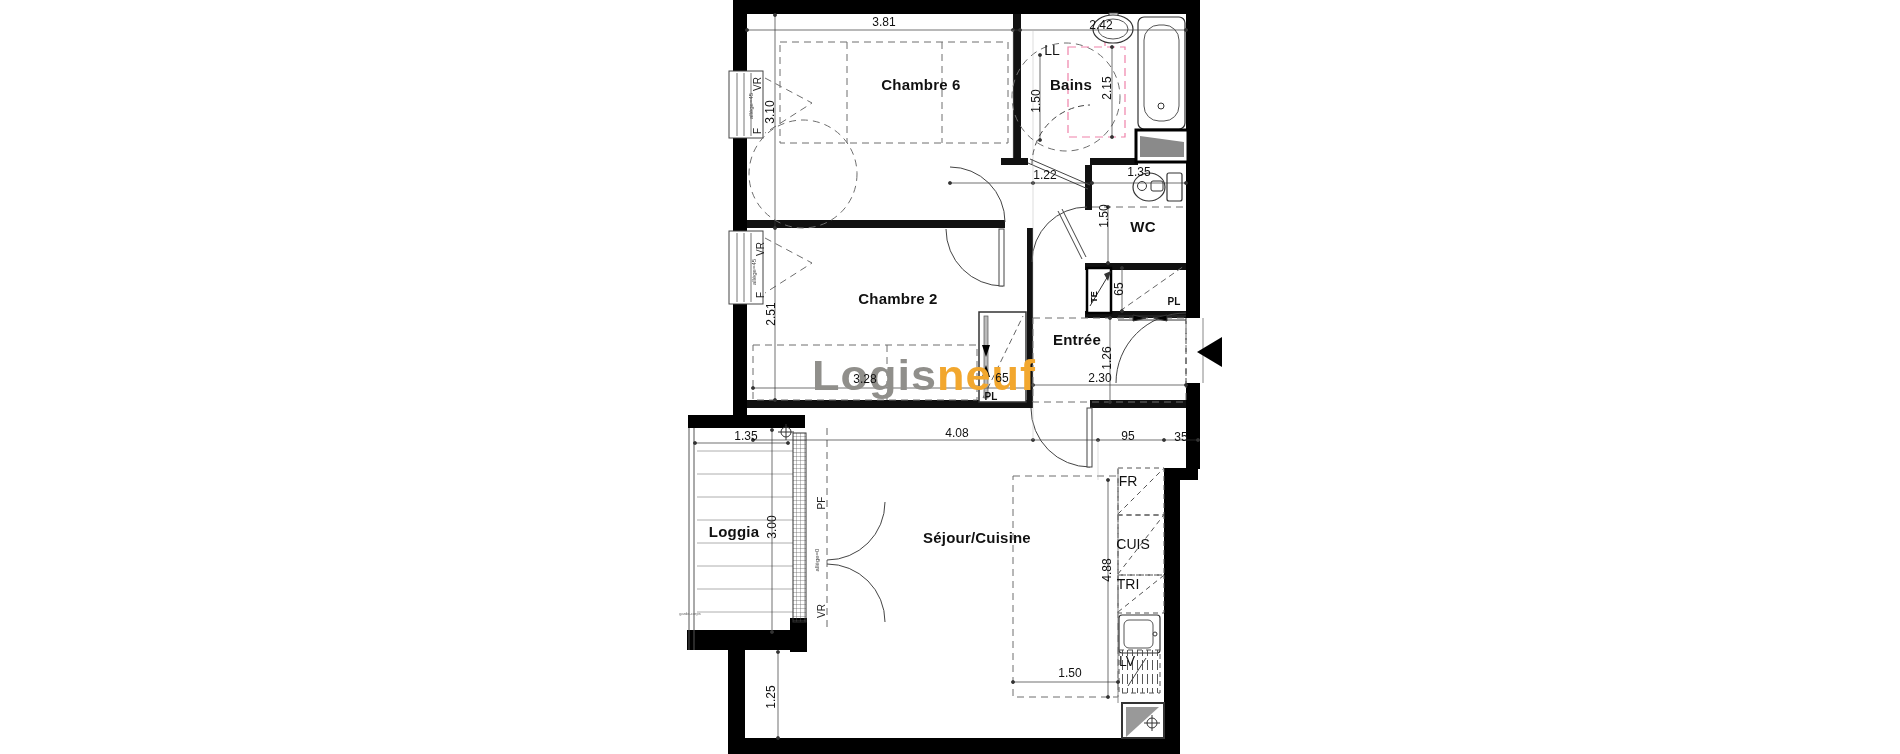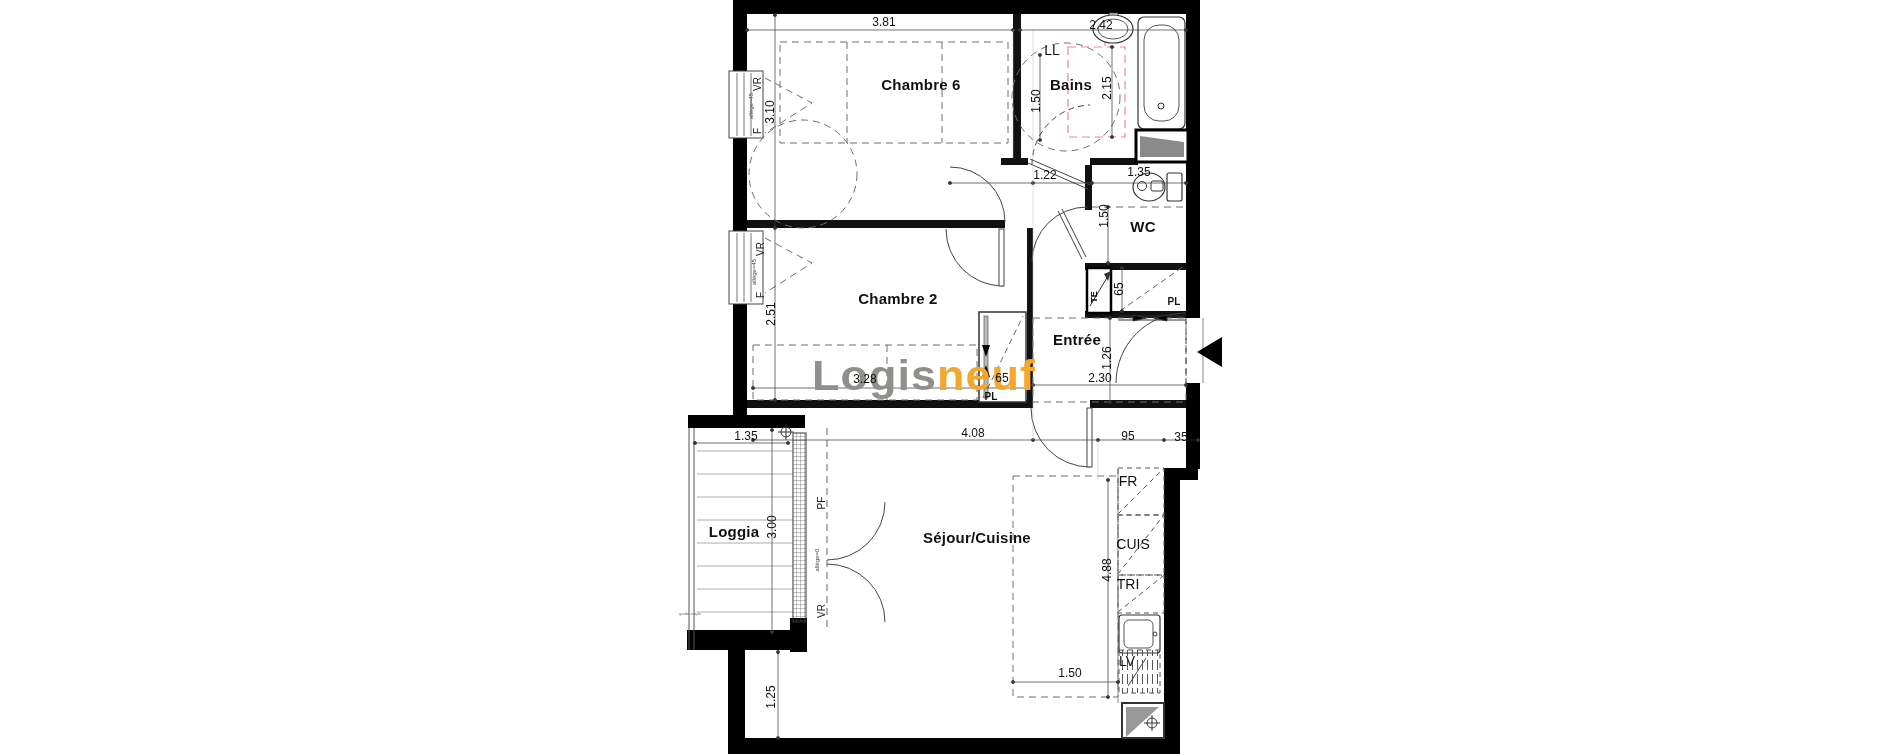--- a/index.html
+++ b/index.html
@@ -315,21 +315,21 @@
       <span class="lbl dim" style="left: 1139px; top: 172px;">1.35</span>
       <span class="lbl dimv" style="left: 1104px; top: 216px;">1.50</span>
       <span class="lbl dimv" style="left: 1119px; top: 289px;">65</span>
       <span class="lbl dimv" style="left: 771px; top: 314px;">2.51</span>
       <span class="lbl dim" style="left: 865px; top: 379px;">3.28</span>
       <span class="lbl dim" style="left: 1002px; top: 378px;">65</span>
       <span class="lbl dimv" style="left: 1107px; top: 358px;">1.26</span>
       <span class="lbl dim" style="left: 1100px; top: 378px;">2.30</span>
       <span class="lbl dim" style="left: 746px; top: 436px;">1.35</span>
       <span class="lbl dimv" style="left: 772px; top: 527px;">3.00</span>
-      <span class="lbl dim" style="left: 957px; top: 433px; margin-left: 16px;">4.08</span>
+      <span class="lbl dim" style="left: 957px; top: 433px;">4.08</span>
       <span class="lbl dim" style="left: 1128px; top: 436px;">95</span>
       <span class="lbl dim" style="left: 1181px; top: 437px;">35</span>
       <span class="lbl dimv" style="left: 1107px; top: 570px;">4.88</span>
       <span class="lbl dim" style="left: 1070px; top: 673px;">1.50</span>
       <span class="lbl dimv" style="left: 771px; top: 697px;">1.25</span>
     </div>
 
 </div>
 
 </body></html>

